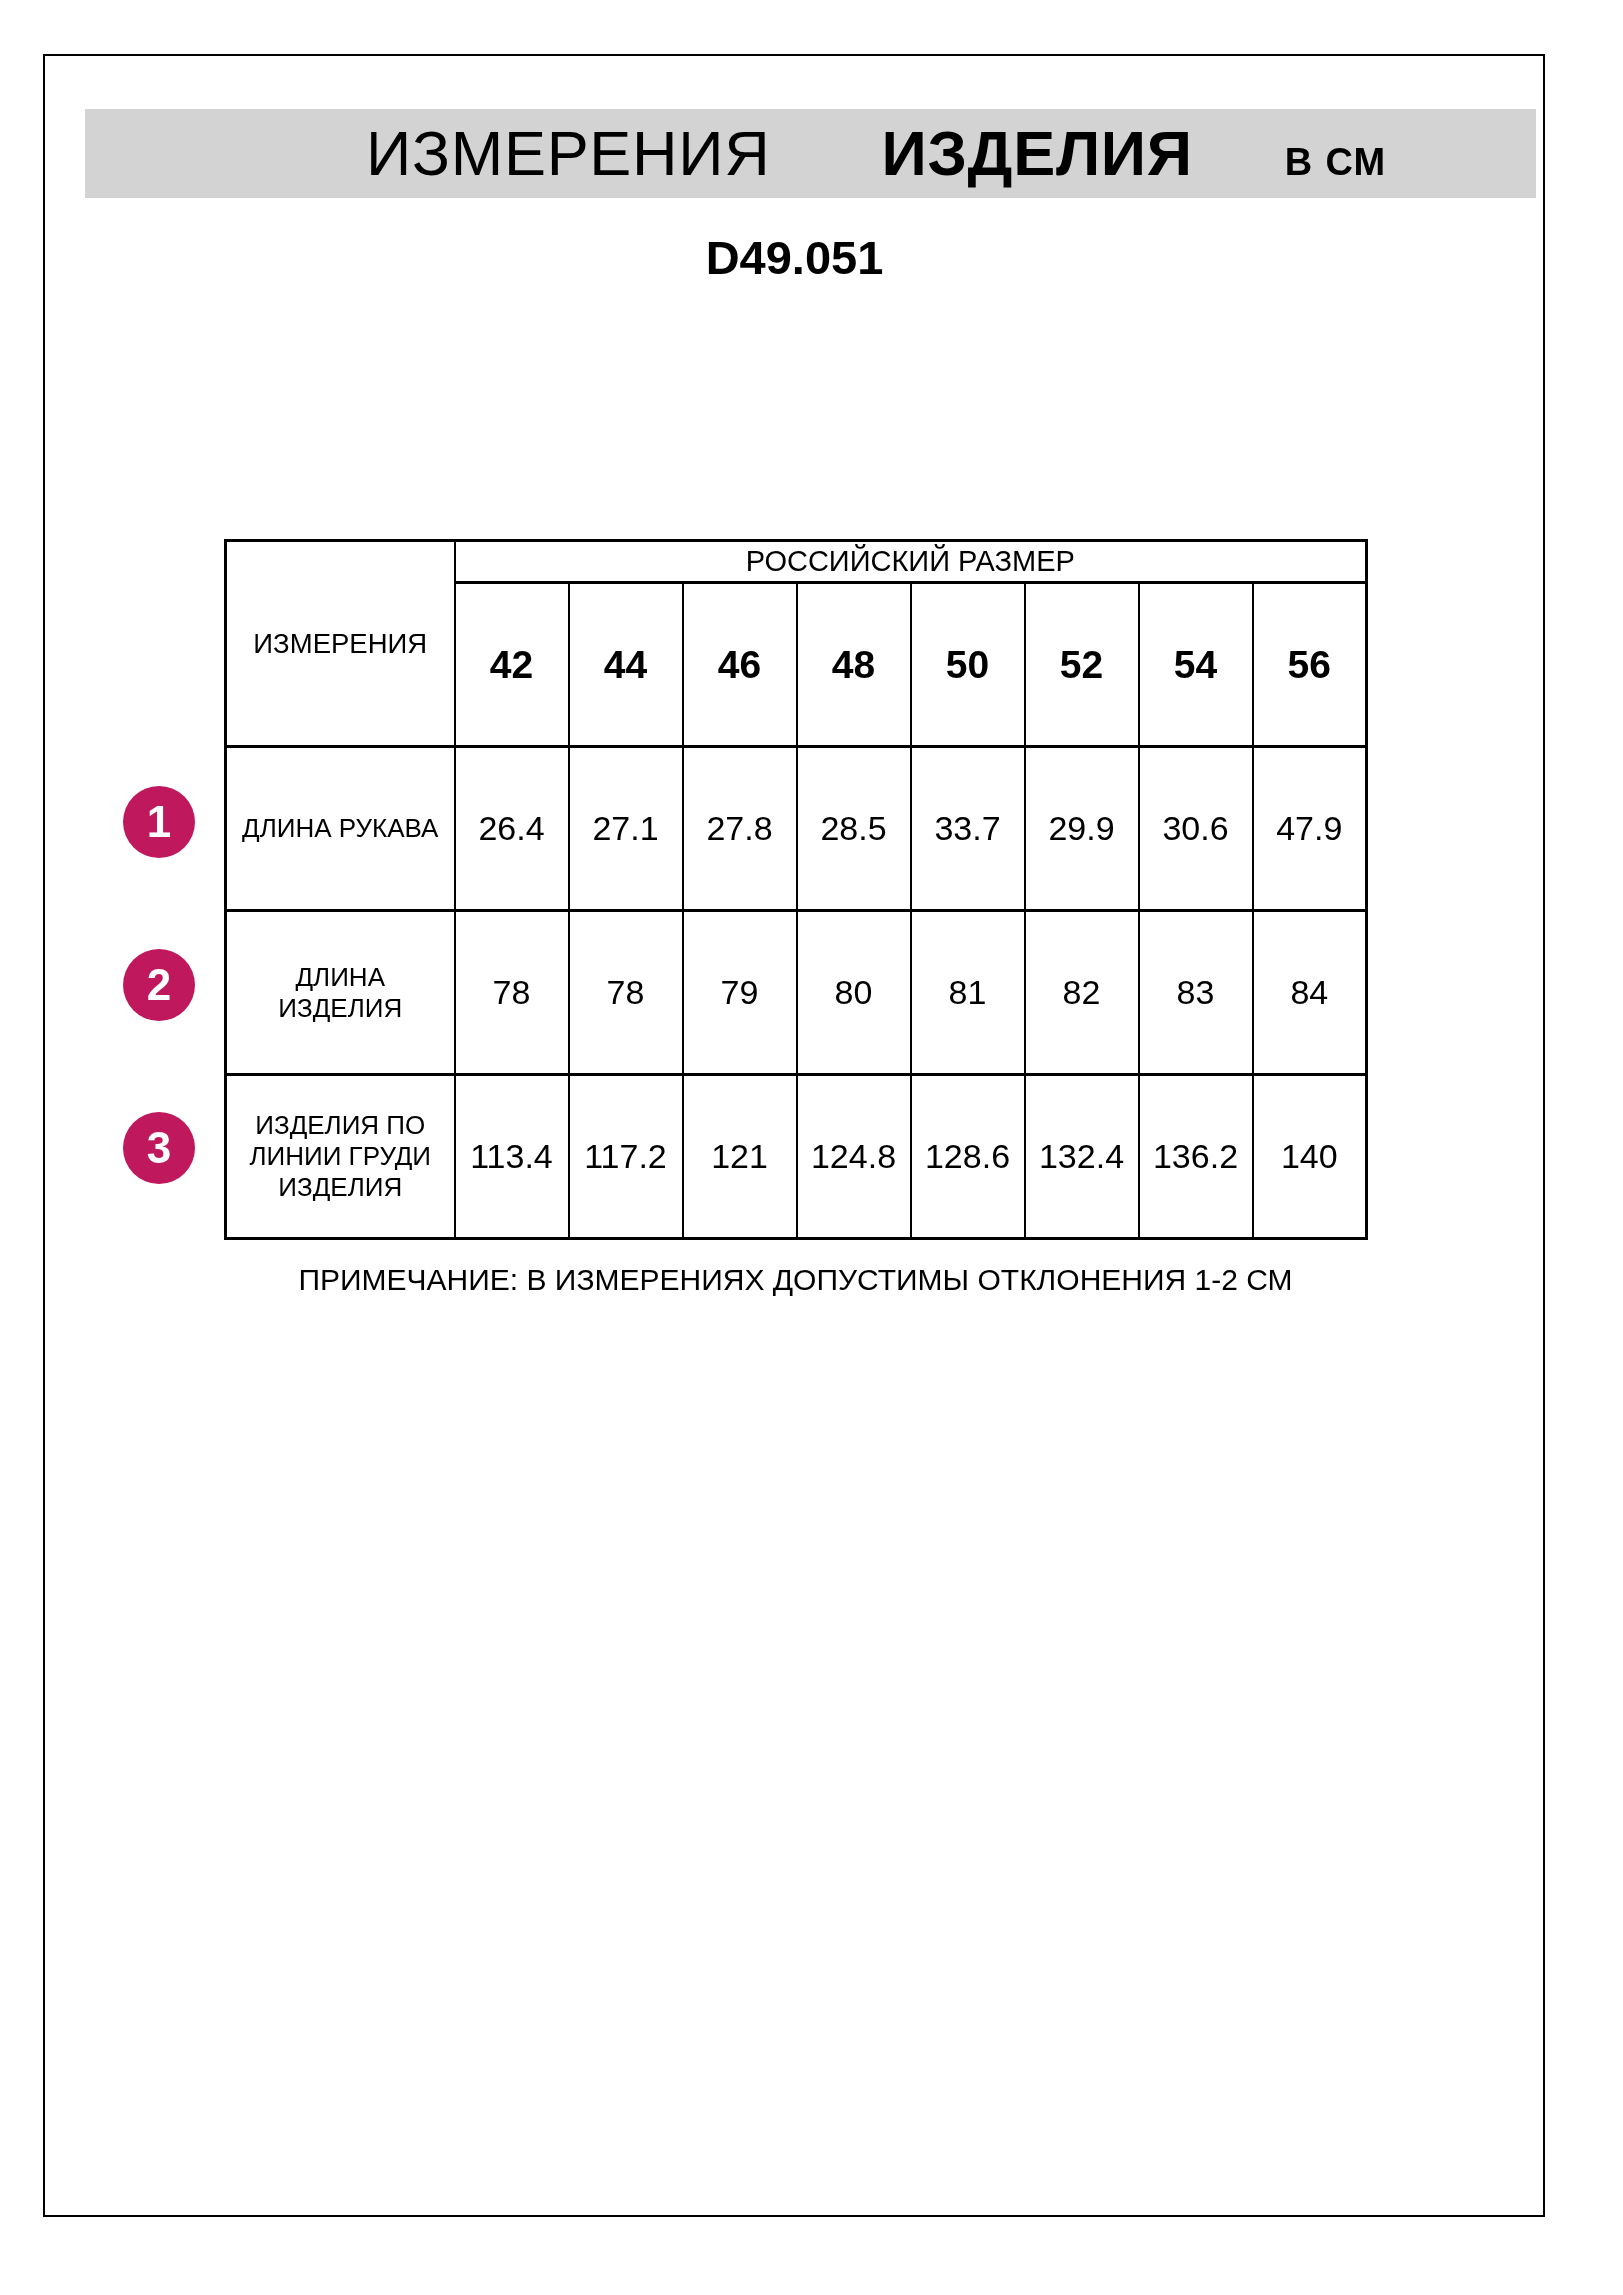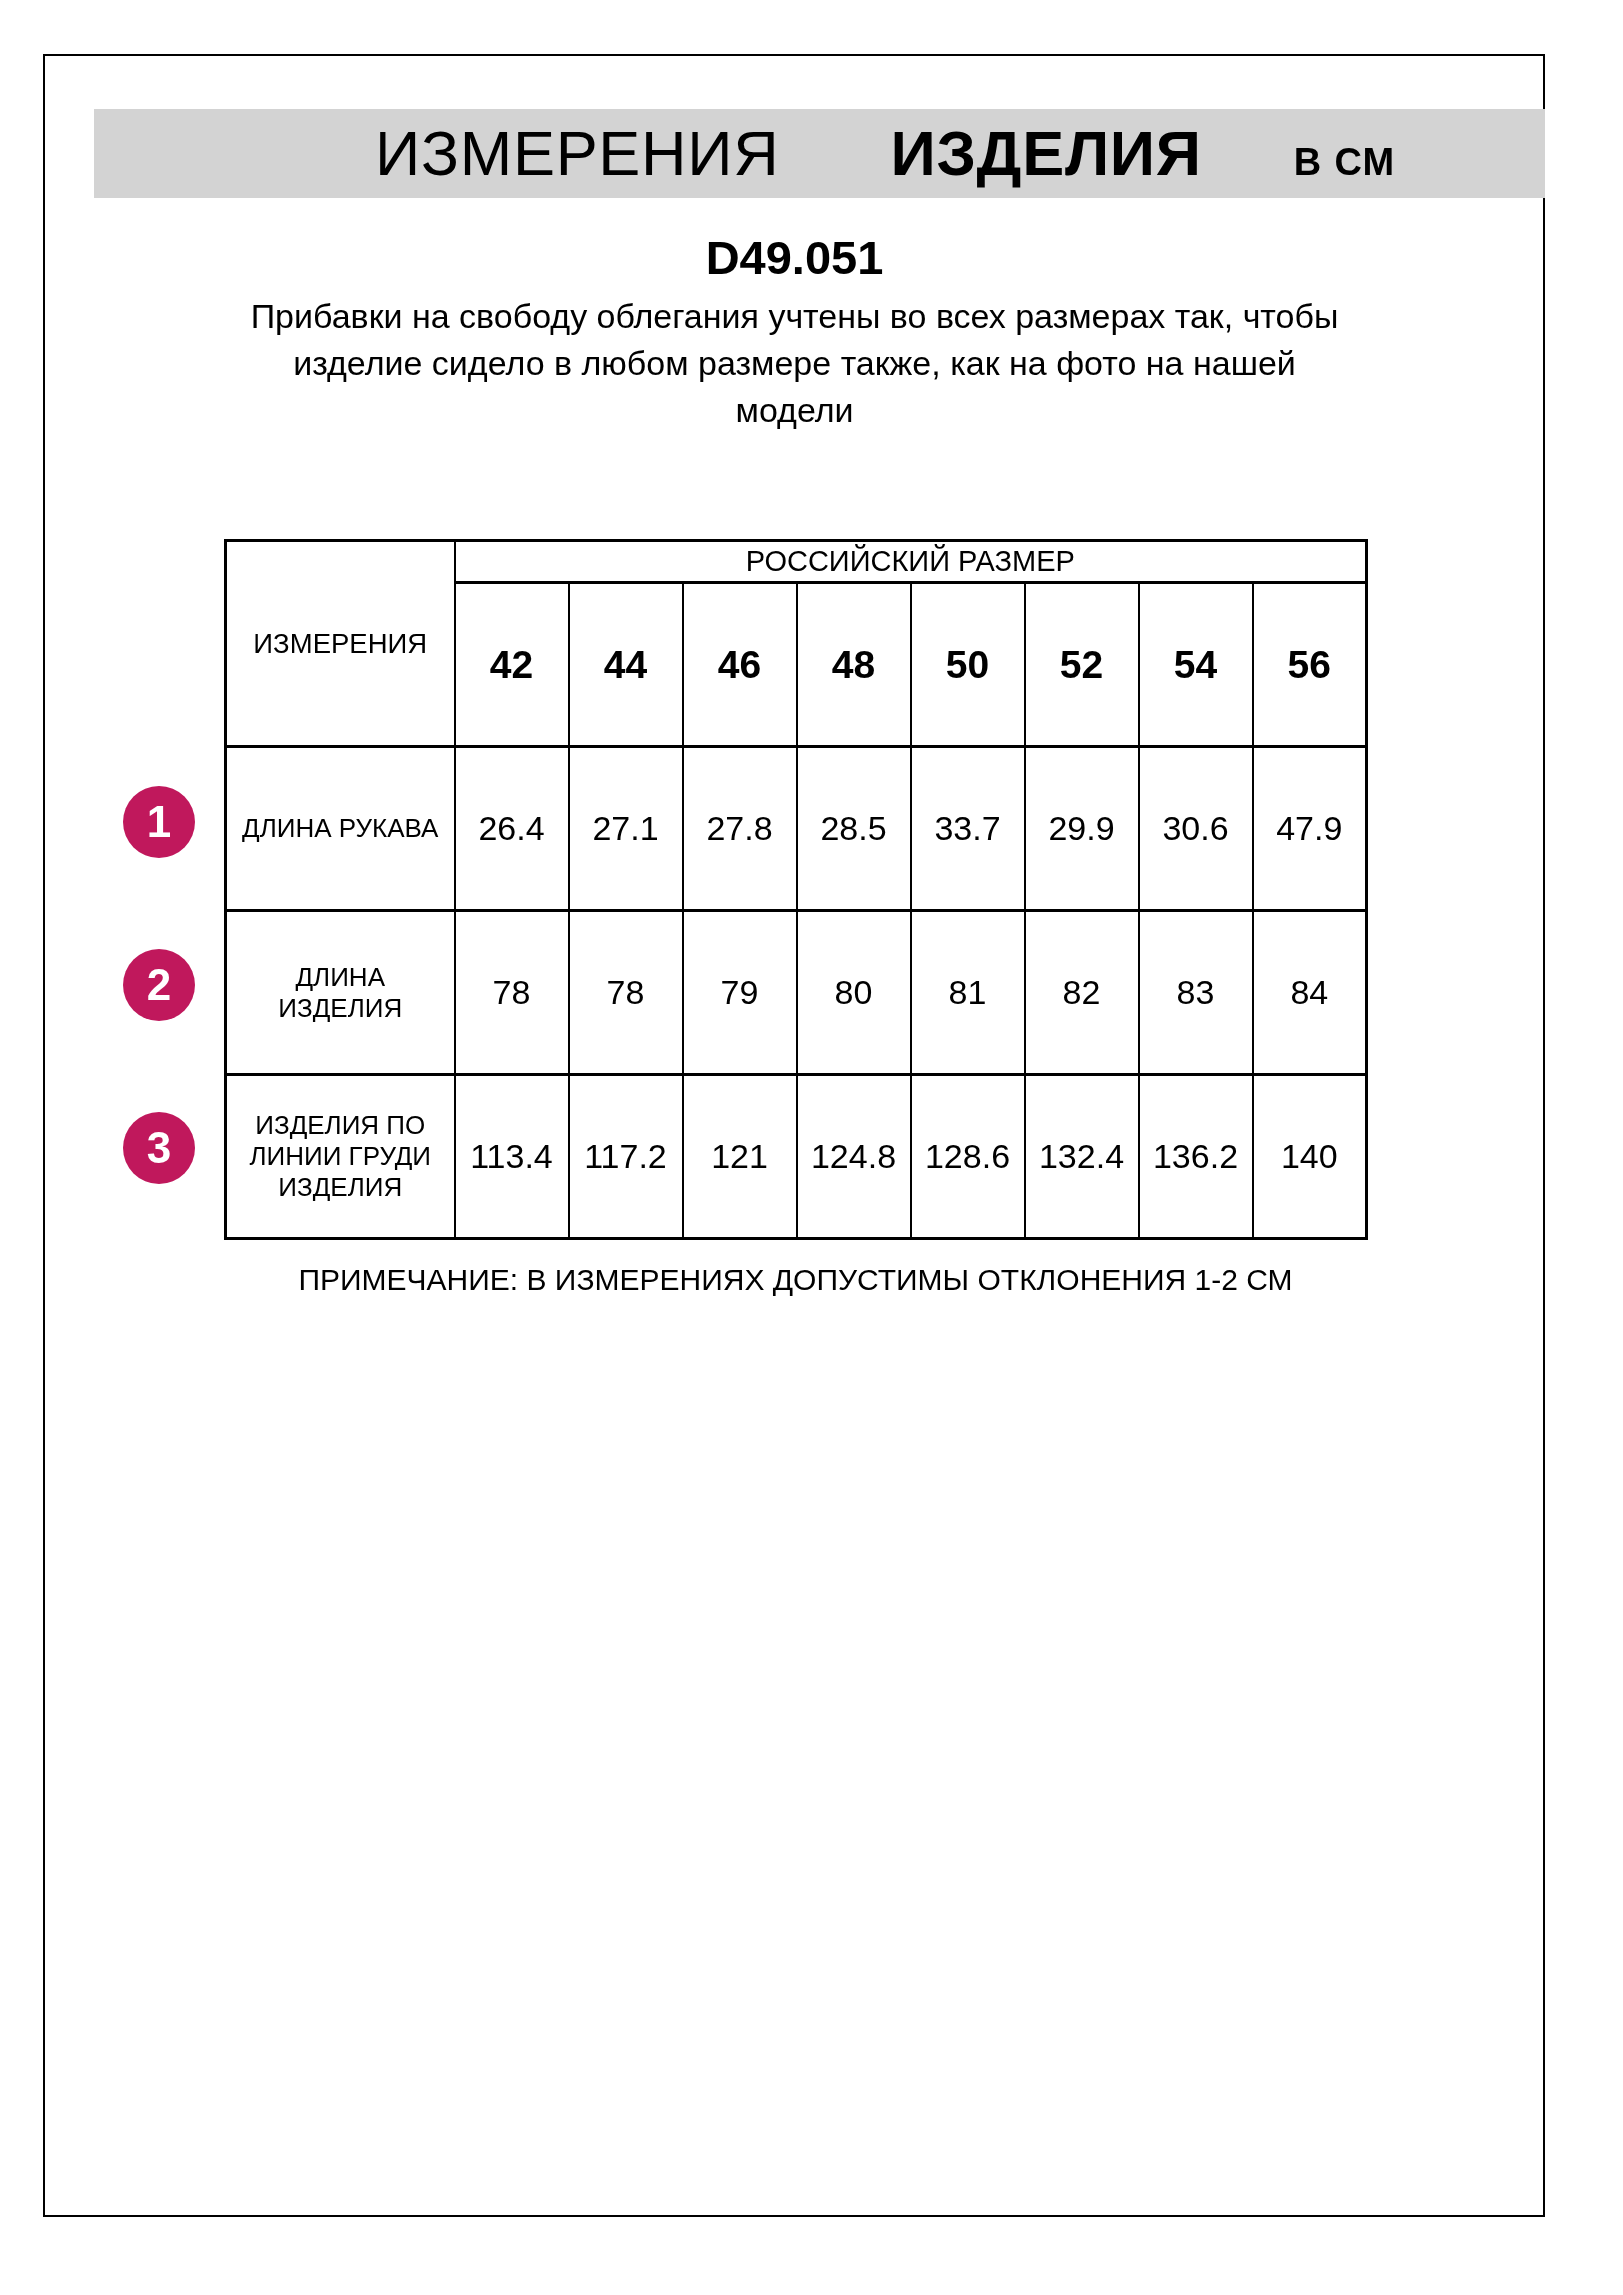--- a/index.html
+++ b/index.html
@@ -10,21 +10,21 @@
     font-family:"Liberation Sans","DejaVu Sans",sans-serif;
     color:#000;
     overflow:hidden;
   }
   .page-border{
     position:absolute;left:43px;top:54px;
     width:1498px;height:2159px;
     border:2.6px solid #000;
   }
   .title-band{
-    position:absolute;left:94px;top:109px;
+    position:absolute;left:85px;top:109px;
     width:1451px;height:89px;
     background:var(--band-gray,#D3D3D3);
     white-space:nowrap;
     line-height:89px;
     padding:0;
   }
   .title-band .t1{font-size:63px;font-weight:400;margin-left:281px;letter-spacing:0.7px;}
   .title-band .t2{font-size:63px;font-weight:700;margin-left:111px;letter-spacing:0.7px;}
   .title-band .t3{font-size:38px;font-weight:700;margin-left:92px;letter-spacing:1.3px;}
   .product-code{
@@ -76,25 +76,20 @@
 <div class="page">
 
   <div class="page-border"></div>
 
   <div class="title-band">
     <span class="t1">ИЗМЕРЕНИЯ</span><span class="t2">ИЗДЕЛИЯ</span><span class="t3">В СМ</span>
   </div>
 
   <div class="product-code">D49.051</div>
 
-  <div class="description">
-    <div>Прибавки на свободу облегания учтены во всех размерах так, чтобы</div>
-    <div>изделие сидело в любом размере также, как на фото на нашей</div>
-    <div>модели</div>
-  </div>
 
   <table class="size-table">
     <colgroup>
       <col style="width:229px">
       <col style="width:114px">
         <col style="width:114px">
         <col style="width:114px">
         <col style="width:114px">
       <col style="width:114px">
         <col style="width:114px">

